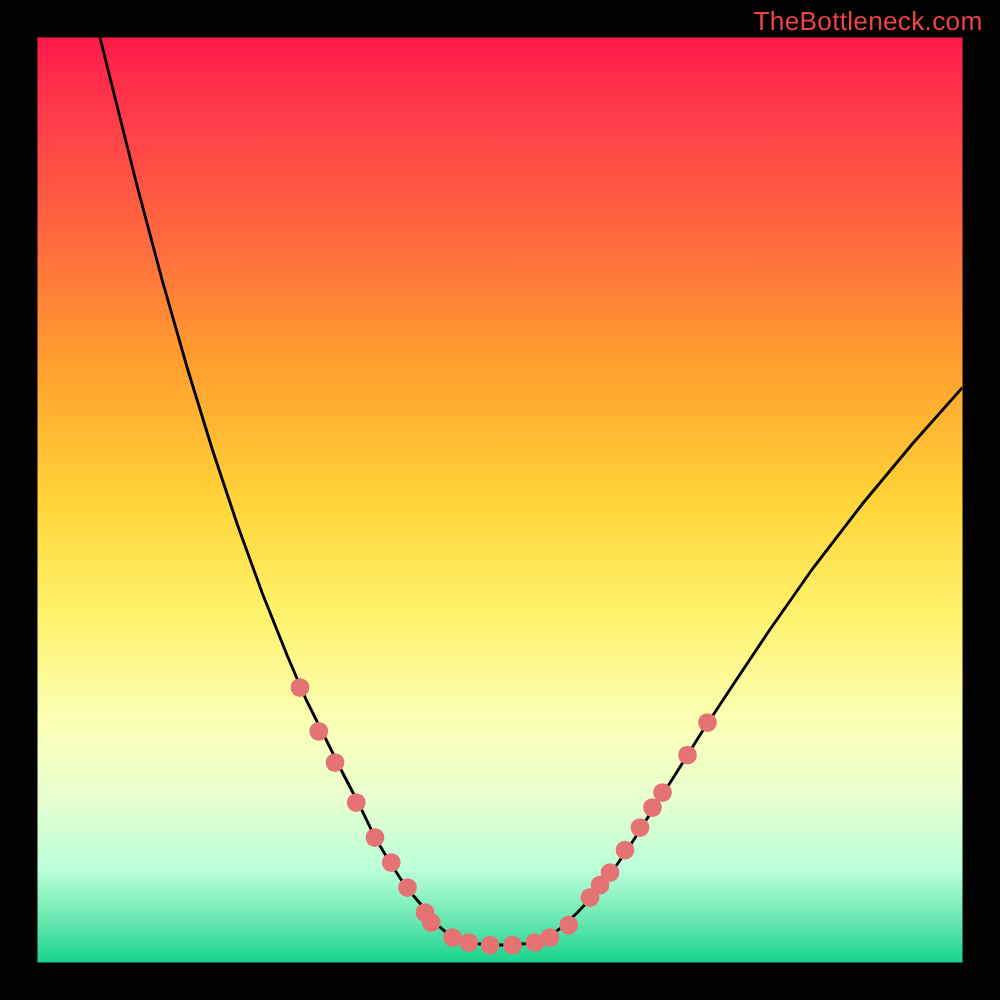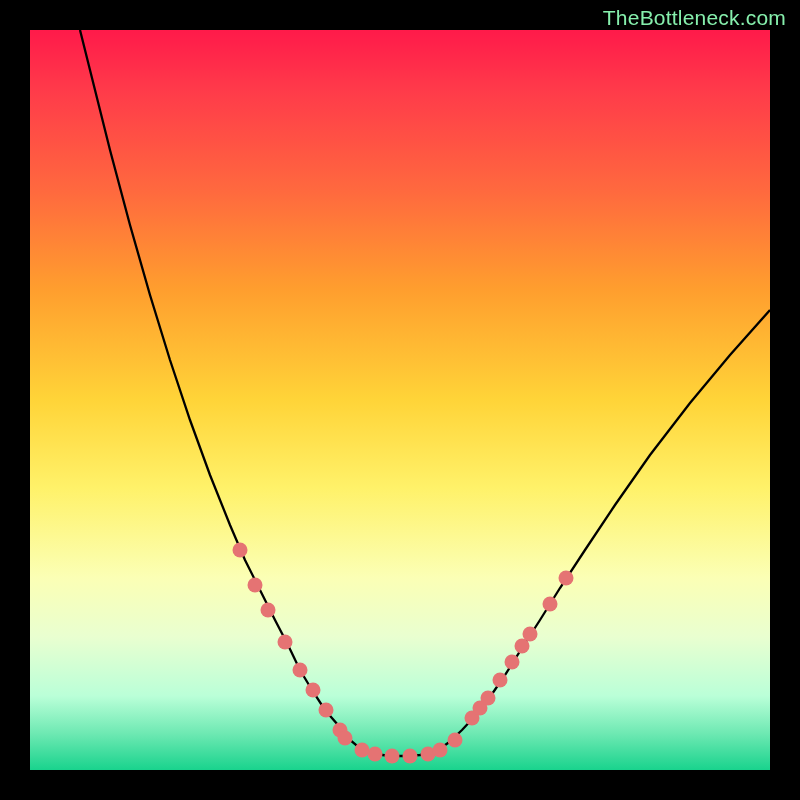--- a/index.html
+++ b/index.html
@@ -28,21 +28,21 @@
       #e9ffd0 82%,
       #baffd8 90%,
       #6fe9b3 95%,
       #19d38d 100%
     );
   }
   .watermark {
     position: absolute;
     top: 6px;
     right: 14px;
-    color: #86efac;
+    color: #ef4444;
     font-size: 21px;
     font-weight: 500;
     letter-spacing: 0.2px;
     z-index: 5;
   }
   svg.plot {
     position: absolute;
     left: 0;
     top: 0;
     width: 740px;

